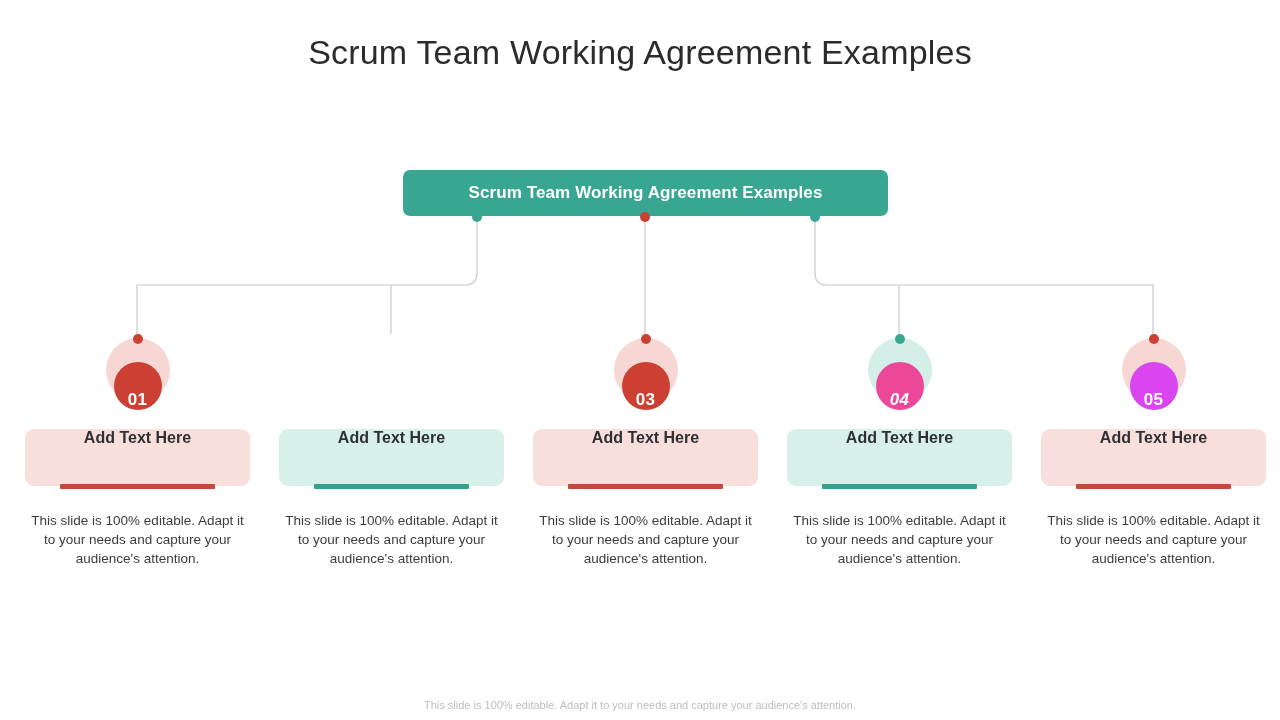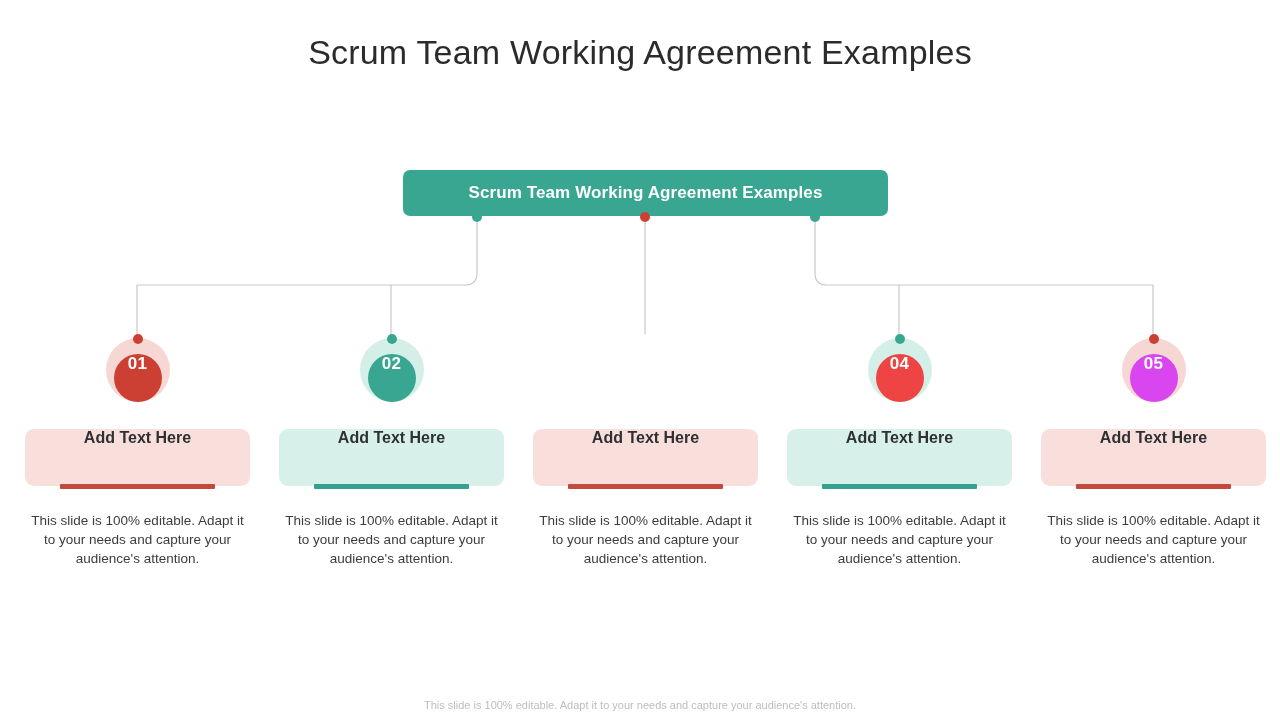--- a/index.html
+++ b/index.html
@@ -78,26 +78,26 @@
     position: absolute;
     left: 0;
     top: 0;
     width: 64px;
     height: 64px;
     border-radius: 50%;
   }
   .node-circle .disk {
     position: absolute;
     left: 8px;
-    top: 16px;
+    top: 24px;
     width: 48px;
     height: 48px;
     border-radius: 50%;
     display: flex;
-    align-items: flex-start;
+    align-items: flex-end;
     justify-content: center;
   }
   .node-circle .disk span {
     color: #ffffff;
     font-size: 17px;
     font-weight: bold;
     letter-spacing: 0.3px;
   }
   .node-circle .pin {
     position: absolute;
@@ -189,46 +189,46 @@
     <div class="pin" style="background:#cc4033;"></div>
   </div>
   <div class="card" style="background:#f8dfdb;">
     <span class="card-label">Add Text Here</span>
     <div class="card-underline" style="background:#c14a3c;"></div>
   </div>
   <div class="card-body">This slide is 100% editable. Adapt it to your needs and capture your audience's attention.</div>
 </div>
 
 <div class="column" style="left:279px;">
+  <div class="card" style="background:#d7f0ea;">
+    <span class="card-label">Add Text Here</span>
+    <div class="card-underline" style="background:#35a08d;"></div>
+  </div>
+  <div class="card-body">This slide is 100% editable. Adapt it to your needs and capture your audience's attention.</div>
+</div>
+
+<div class="column" style="left:533px;">
+  <div class="node-circle">
+    <div class="halo" style="background:#f6d7d4;"></div>
+    <div class="disk" style="background:#cc4033;">
+      <span>03</span>
+    </div>
+    <div class="pin" style="background:#cc4033;"></div>
+  </div>
+  <div class="card" style="background:#f8dfdb;">
+    <span class="card-label">Add Text Here</span>
+    <div class="card-underline" style="background:#c14a3c;"></div>
+  </div>
+  <div class="card-body">This slide is 100% editable. Adapt it to your needs and capture your audience's attention.</div>
+</div>
+
+<div class="column" style="left:787px;">
   <div class="node-circle">
     <div class="halo" style="background:#d3efe7;"></div>
-    <div class="disk" style="background:#39a692;">
-      <span>02</span>
-    </div>
-    <div class="pin" style="background:#39a692;"></div>
-  </div>
-  <div class="card" style="background:#d7f0ea;">
-    <span class="card-label">Add Text Here</span>
-    <div class="card-underline" style="background:#35a08d;"></div>
-  </div>
-  <div class="card-body">This slide is 100% editable. Adapt it to your needs and capture your audience's attention.</div>
-</div>
-
-<div class="column" style="left:533px;">
-  <div class="card" style="background:#f8dfdb;">
-    <span class="card-label">Add Text Here</span>
-    <div class="card-underline" style="background:#c14a3c;"></div>
-  </div>
-  <div class="card-body">This slide is 100% editable. Adapt it to your needs and capture your audience's attention.</div>
-</div>
-
-<div class="column" style="left:787px;">
-  <div class="node-circle">
-    <div class="halo" style="background:#d3efe7;"></div>
-    <div class="disk" style="background:#ef4444;">
+    <div class="disk" style="background:#ec4899;font-style:italic;">
       <span>04</span>
     </div>
     <div class="pin" style="background:#39a692;"></div>
   </div>
   <div class="card" style="background:#d7f0ea;">
     <span class="card-label">Add Text Here</span>
     <div class="card-underline" style="background:#35a08d;"></div>
   </div>
   <div class="card-body">This slide is 100% editable. Adapt it to your needs and capture your audience's attention.</div>
 </div>

